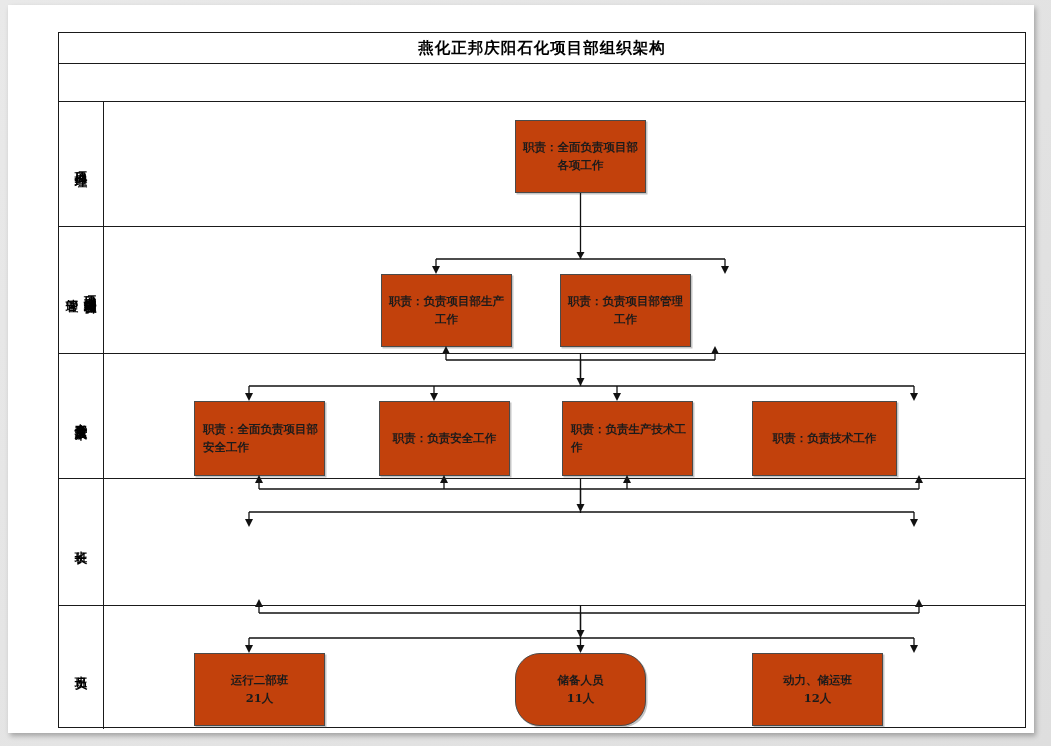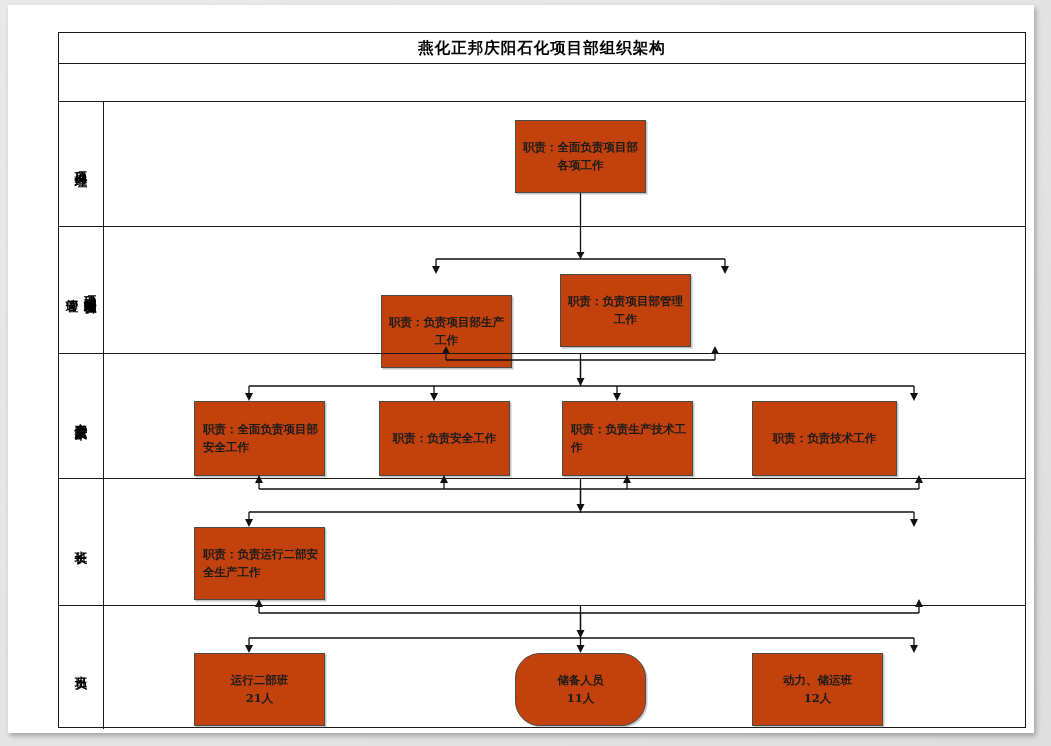--- a/index.html
+++ b/index.html
@@ -125,21 +125,21 @@
           <svg class="conn" width="930" height="127">
             <line x1="477.5" y1="0" x2="477.5" y2="26"></line>
             <path d="M477.5,26 L477.5,33"></path>
             <polygon points="473.5,26 481.5,26 477.5,33" fill="#111" stroke="none"></polygon>
             <line x1="333" y1="33" x2="622" y2="33"></line>
             <line x1="333" y1="33" x2="333" y2="40"></line>
             <polygon points="329,40 337,40 333,48" fill="#111" stroke="none"></polygon>
             <line x1="622" y1="33" x2="622" y2="40"></line>
             <polygon points="618,40 626,40 622,48" fill="#111" stroke="none"></polygon>
           </svg>
-          <div class="node" style="left:278px;top:48px;width:131px;height:73px;margin-top:21px;">
+          <div class="node" style="left:278px;top:48px;width:131px;height:73px;">
             <div class="node-text">职责：负责项目部生产
 工作</div>
           </div>
           <div class="node" style="left:457px;top:48px;width:131px;height:73px;">
             <div class="node-text">职责：负责项目部管理
 工作</div>
           </div>
 
           <svg class="conn" width="930" height="127" style="top:0;">
             <line x1="343" y1="134" x2="343" y2="127"></line>
@@ -208,24 +208,20 @@
         <div class="row-body">
           <svg class="conn" width="930" height="127">
             <line x1="477.5" y1="0" x2="477.5" y2="26"></line>
             <polygon points="473.5,26 481.5,26 477.5,34" fill="#111" stroke="none"></polygon>
             <line x1="146" y1="34" x2="811" y2="34"></line>
             <line x1="146" y1="34" x2="146" y2="41"></line>
             <polygon points="142,41 150,41 146,49" fill="#111" stroke="none"></polygon>
             <line x1="811" y1="34" x2="811" y2="41"></line>
             <polygon points="807,41 815,41 811,49" fill="#111" stroke="none"></polygon>
           </svg>
-          <div class="node" style="left:91px;top:49px;width:131px;height:73px;">
-            <div class="node-text indent">职责：负责运行二部安
-全生产工作</div>
-          </div>
           <svg class="conn" width="930" height="127" style="top:0;">
             <line x1="156" y1="135" x2="816" y2="135"></line>
             <line x1="156" y1="135" x2="156" y2="128"></line>
             <polygon points="152,129 160,129 156,121" fill="#111" stroke="none"></polygon>
             <line x1="816" y1="135" x2="816" y2="128"></line>
             <polygon points="812,129 820,129 816,121" fill="#111" stroke="none"></polygon>
             <line x1="477.5" y1="135" x2="477.5" y2="160"></line>
           </svg>
         </div>
       </div>

